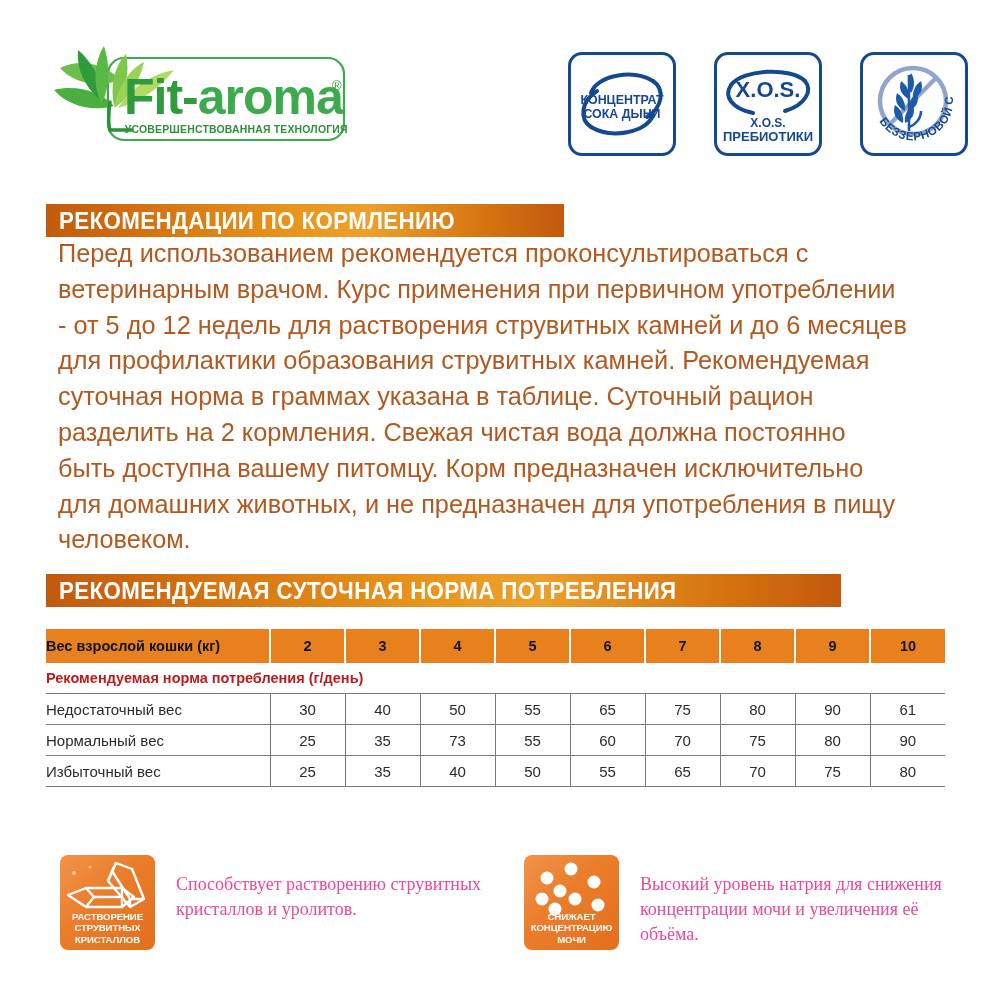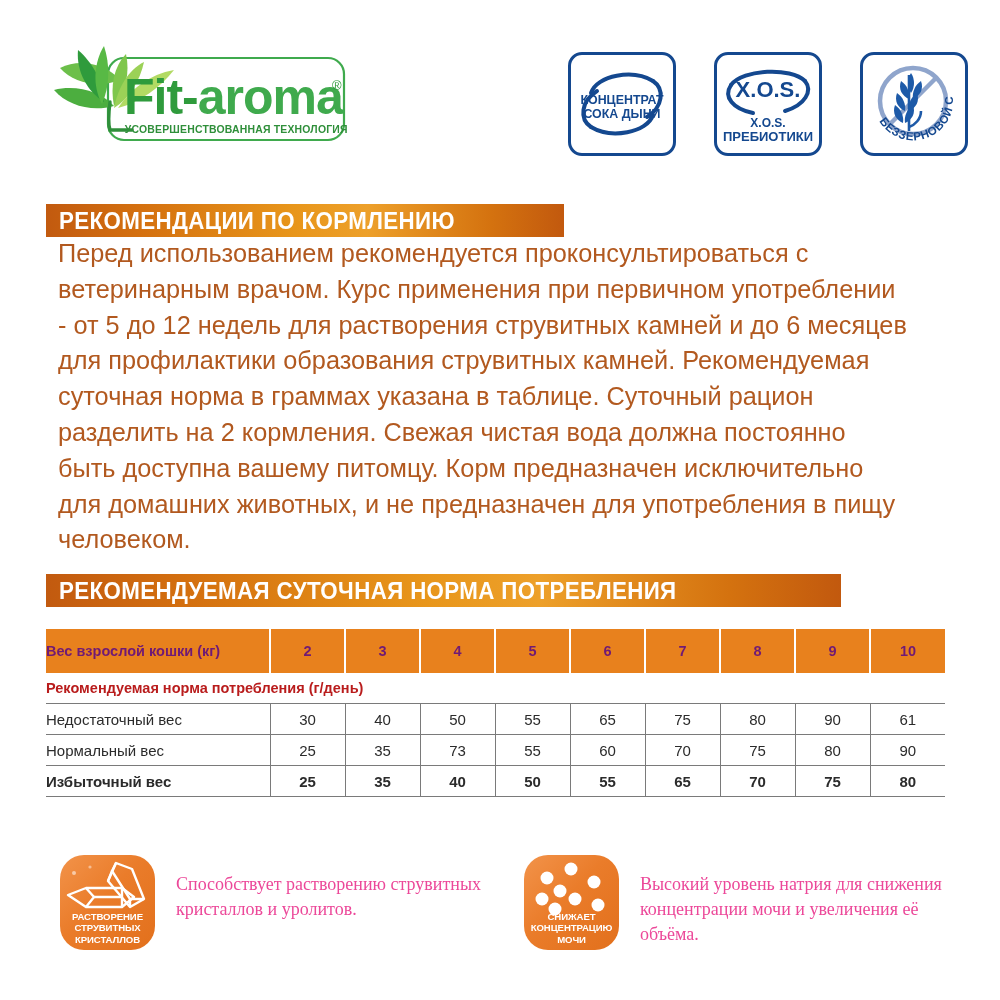--- a/index.html
+++ b/index.html
@@ -95,22 +95,22 @@
     table-layout: fixed;
     font-family: "Liberation Sans Narrow", "Liberation Sans", sans-serif;
   }
   #norm-table th,
   #norm-table td {
     padding: 0;
     margin: 0;
   }
   thead tr th {
     background: #e8811d;
-    color: #701a75;
-    height: 44px;
+    color: #0f172a;
+    height: 34px;
     font-size: 14.5px;
     font-weight: bold;
     border-right: 2px solid #ffffff;
     box-sizing: border-box;
   }
   thead tr th:last-child { border-right: none; }
   th.col-label {
     text-align: left;
     padding-left: 14px;
     width: 224px;
@@ -131,41 +131,41 @@
   tbody tr.data-row td {
     height: 31px;
     background: #ffffff;
     color: #2b2b2b;
     font-size: 15px;
     border-top: 1px solid #7a7a7a;
     border-right: 1px solid #7a7a7a;
     box-sizing: border-box;
   }
   tbody tr.data-row td:last-child { border-right: none; }
-  tbody tr.data-row:last-child td { border-bottom: 1px solid #7a7a7a; font-weight: bold; }
+  tbody tr.data-row:last-child td { border-bottom: 1px solid #7a7a7a; }
   td.cell-label {
     text-align: left;
     padding-left: 14px;
     border-right: 1px solid #7a7a7a;
   }
   td.cell-num { text-align: center; }
 
   
   .benefit {
     position: absolute;
     height: 96px;
   }
   #benefit-1 { left: 60px;  top: 855px; width: 440px; }
   #benefit-2 { left: 524px; top: 855px; width: 450px; }
 
   .benefit-icon {
     position: absolute;
     left: 0; top: 0;
     width: 95px; height: 95px;
-    border-radius: 24px;
+    border-radius: 8px;
     background: linear-gradient(135deg, #f2934a 0%, #ea7c2a 45%, #e2701c 100%);
     overflow: hidden;
   }
   .benefit-icon svg {
     position: absolute; left: 0; top: 0;
     display: block;
   }
   .benefit-icon .icon-caption {
     position: absolute;
     left: 0; bottom: 5px;

